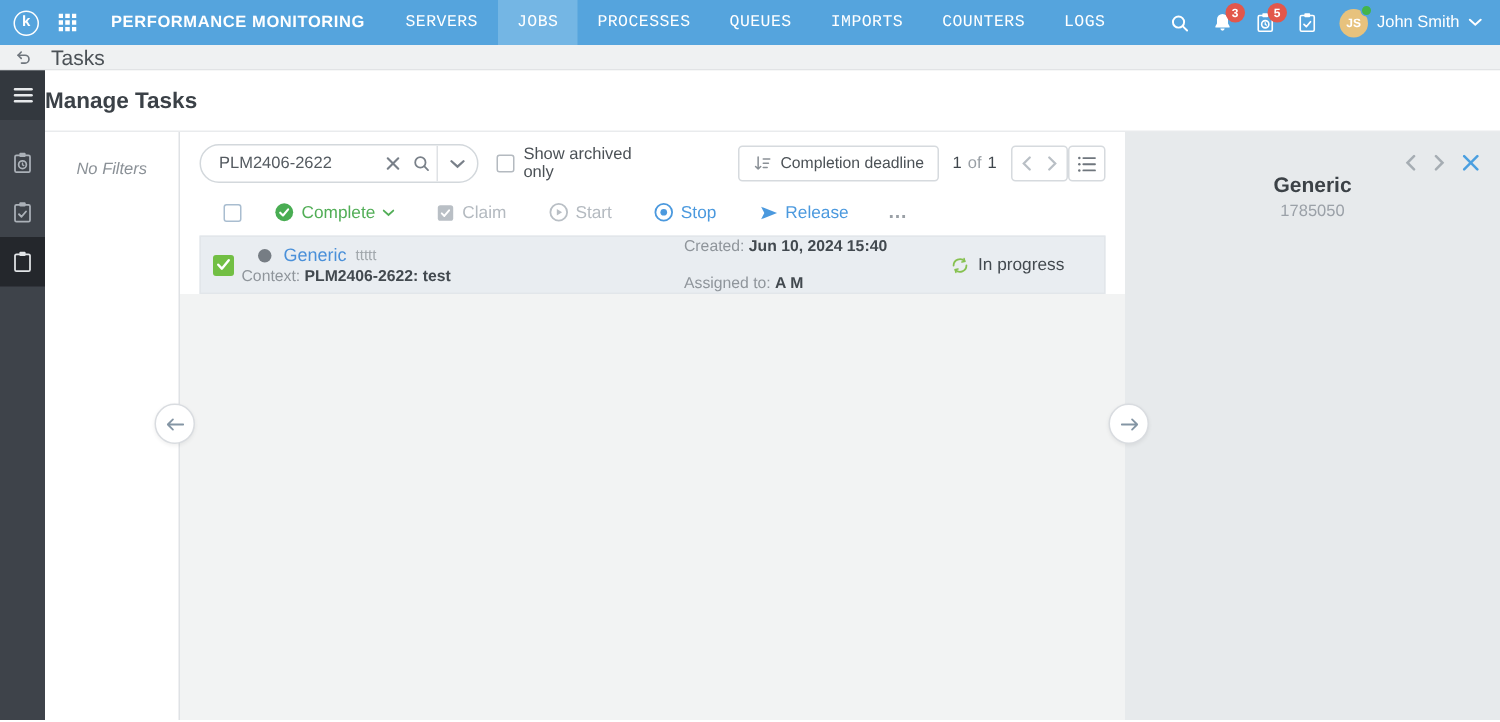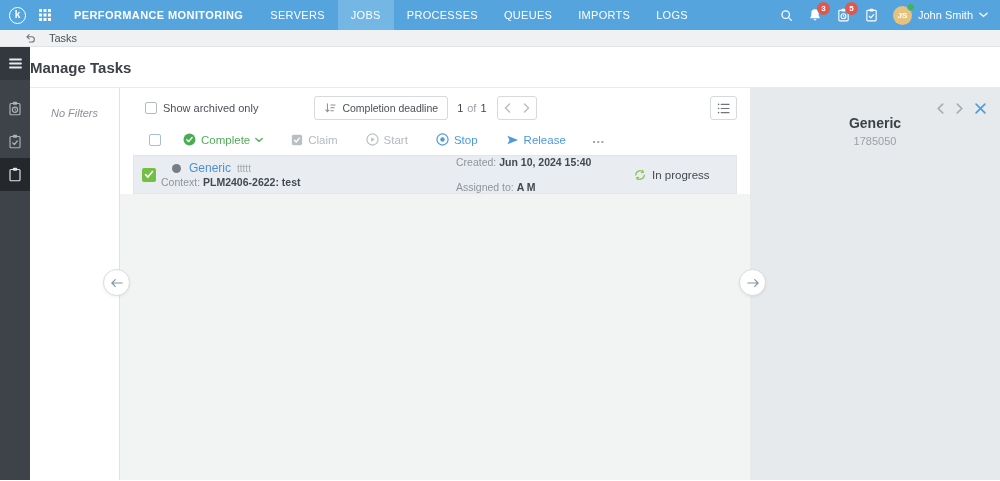--- a/index.html
+++ b/index.html
@@ -14,39 +14,39 @@
   
   .topbar { height:30px; background:#55a4dd; display:flex; align-items:stretch; color:#fff; }
   .logo-wrap { display:flex; align-items:center; padding:0 9px; }
   .logo { width:17px; height:17px; border:1.4px solid #fff; border-radius:50%;
           display:flex; align-items:center; justify-content:center;
           font-size:10px; font-weight:bold; line-height:1; }
   .app-title { display:flex; align-items:center; gap:23px; font-size:11px; font-weight:bold;
                letter-spacing:.4px; padding:0 14px 0 4px; white-space:nowrap; }
   .nav { display:flex; align-items:stretch; }
   .nav-item { display:flex; align-items:center; padding:12px 13px; font-size:11px;
-              letter-spacing:.3px; cursor:pointer; white-space:nowrap; }
+              letter-spacing:.3px; cursor:pointer; white-space:nowrap;font-family:Liberation Mono, monospace; }
   .nav-item.active { background:#74b6e4; }
   .topbar-right { margin-left:auto; display:flex; align-items:center; gap:15px; padding-right:12px; }
   .tb-icon { position:relative; color:#fff; display:flex; align-items:center; cursor:pointer; }
   .badge { position:absolute; top:-6px; right:-8px; background:#e2574b; color:#fff;
            min-width:13px; height:13px; border-radius:7px; font-size:8px; font-weight:bold;
            display:flex; align-items:center; justify-content:center; padding:0 3px; }
   .user { display:flex; align-items:center; gap:6px; cursor:pointer; }
   .avatar { position:relative; width:19px; height:19px; border-radius:50%; background:#e7c27d;
             display:flex; align-items:center; justify-content:center;
             font-size:8px; font-weight:bold; color:#fff; }
   .presence { position:absolute; top:-3px; right:-3px; width:8px; height:8px; border-radius:50%;
               background:#43b54a; border:1.5px solid #55a4dd; }
   .user-name { font-size:11px; }
 
   
   .breadcrumb { height:17px; background:#eff1f2; border-bottom:1px solid #e1e3e5;
-                display:flex; align-items:center; gap:13px; padding-left:24px;
-                font-size:11px; color:#4b5156; }
+                display:flex; align-items:center; gap:13px; padding-left:9px;
+                font-size:14px; color:#4b5156; }
   .crumb-back { color:#6f767d; display:flex; align-items:center; cursor:pointer; }
 
   
   .app-row { display:flex; height:433px; }
   .rail { width:30px; background:#3e434a; display:flex; flex-direction:column; flex:0 0 30px; }
   .rail-burger { height:33px; background:#33383e; display:flex; align-items:center;
                  justify-content:center; color:#e7e9eb; cursor:pointer; }
   .rail-items { margin-top:12px; display:flex; flex-direction:column; }
   .rail-item { height:33px; display:flex; align-items:center; justify-content:center;
                color:#abb1b8; cursor:pointer; }
@@ -164,20 +164,21 @@
       </svg>
     </span>
     <span>PERFORMANCE MONITORING</span>
   </div>
   <nav class="nav">
     <div class="nav-item">SERVERS</div>
     <div class="nav-item active">JOBS</div>
     <div class="nav-item">PROCESSES</div>
     <div class="nav-item">QUEUES</div>
     <div class="nav-item">IMPORTS</div>
+    <div class="nav-item">COUNTERS</div>
     <div class="nav-item">LOGS</div>
   </nav>
   <div class="topbar-right">
     <span class="tb-icon">
       <svg width="13" height="13" viewBox="0 0 16 16" fill="none" stroke="#fff" stroke-width="1.6" stroke-linecap="round">
         <circle cx="7" cy="7" r="4.6"></circle>
           <line x1="10.6" y1="10.6" x2="14" y2="14"></line>
       </svg>
     </span>
     <span class="tb-icon">
@@ -271,20 +272,40 @@
 
     <div class="content-row">
 
       <aside class="filter-panel">
         <span class="no-filters">No Filters</span>
       </aside>
 
       <main class="main">
 
         <div class="search-row">
+          <div class="search-box">
+            <input class="search-input" type="text" value="PLM2406-2622" style="">
+            <span class="sb-icon">
+              <svg width="10" height="10" viewBox="0 0 10 10" stroke="currentColor" stroke-width="1.4" stroke-linecap="round">
+                <line x1="1.5" y1="1.5" x2="8.5" y2="8.5"></line>
+                  <line x1="8.5" y1="1.5" x2="1.5" y2="8.5"></line>
+              </svg>
+            </span>
+            <span class="sb-icon">
+              <svg width="12" height="12" viewBox="0 0 16 16" fill="none" stroke="currentColor" stroke-width="1.6" stroke-linecap="round">
+                <circle cx="7" cy="7" r="4.6"></circle>
+                  <line x1="10.6" y1="10.6" x2="13.8" y2="13.8"></line>
+              </svg>
+            </span>
+            <span class="sb-caret">
+              <svg width="10" height="7" viewBox="0 0 10 6" fill="none" stroke="currentColor" stroke-width="1.5" stroke-linecap="round">
+                <path d="M1 1l4 3.6L9 1"></path>
+              </svg>
+            </span>
+          </div>
 
           <label class="archived">
             <span class="checkbox"></span>
             <span>Show archived only</span>
           </label>
 
           <button class="sort-btn">
             <span class="ic">
               <svg width="12" height="12" viewBox="0 0 14 14" fill="none" stroke="currentColor" stroke-width="1.2" stroke-linecap="round">
                 <path d="M4 2v9.3M4 11.3L2 9.3M4 11.3l2-2"></path>

